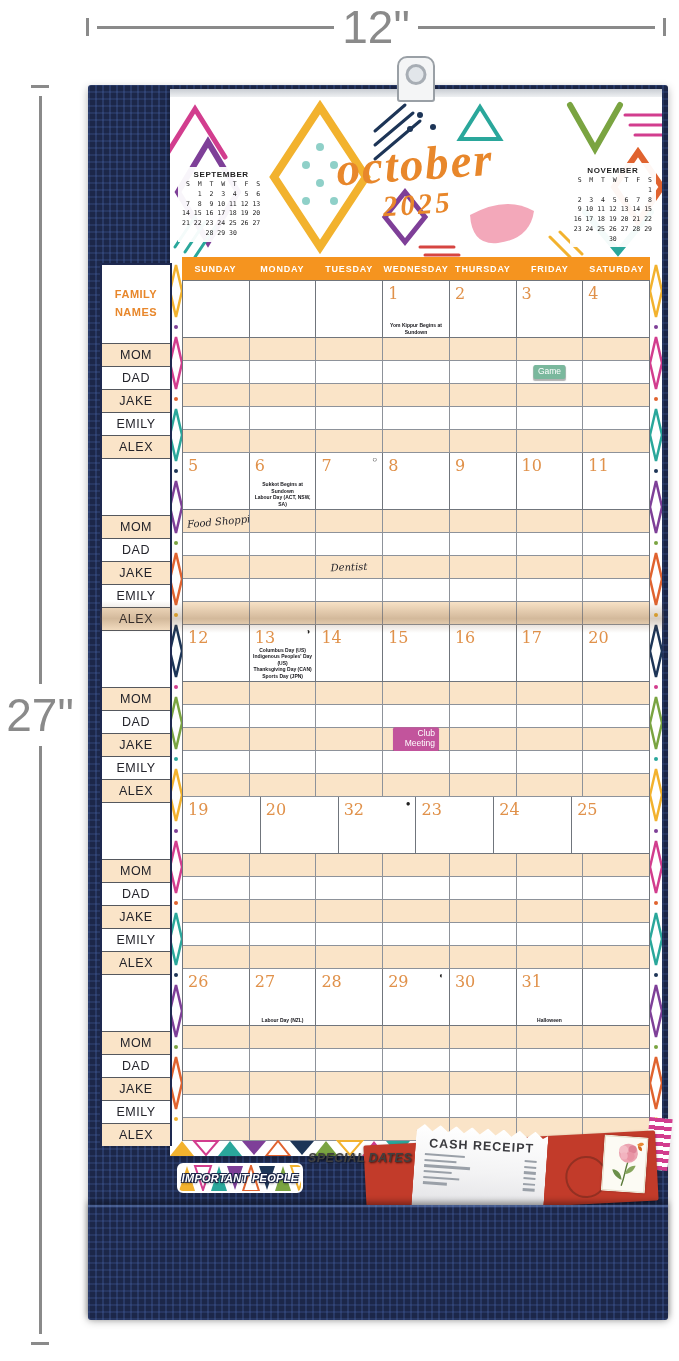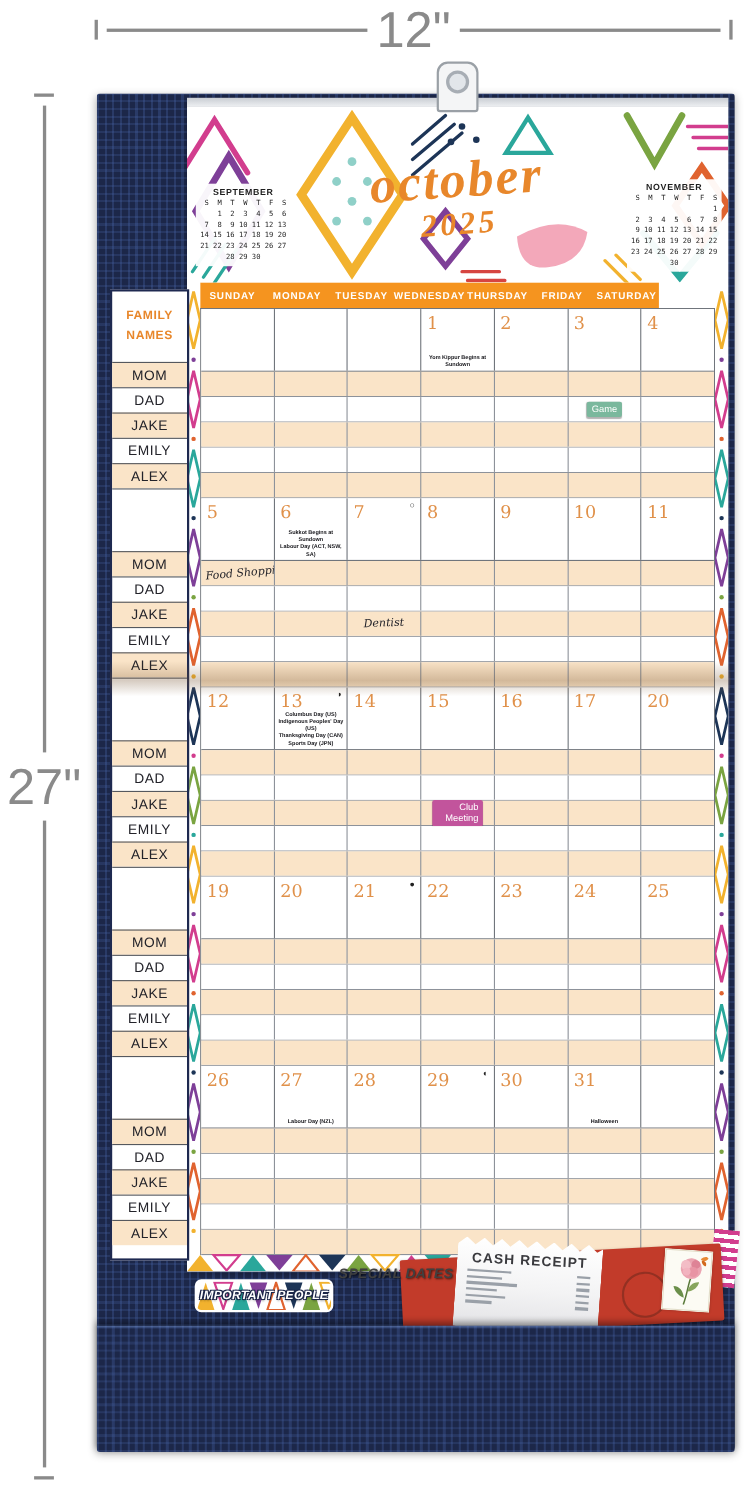--- a/index.html
+++ b/index.html
@@ -43,21 +43,21 @@
   .mini-title{font-size:8px;font-weight:bold;letter-spacing:.6px;color:#1e1e1e;margin-bottom:1px;}
   .mini-grid{font-family:"DejaVu Sans Mono",monospace;font-size:6.5px;line-height:1.5;white-space:pre;
              color:#1e1e1e;text-align:center;}
   .title-block{position:absolute;left:50%;top:44px;transform:translateX(-50%) rotate(-4deg);
                text-align:center;z-index:2;}
   .month-script{font-family:"Liberation Serif",serif;font-style:italic;font-weight:bold;font-size:47px;
                 line-height:1;color:#e8872b;letter-spacing:2px;}
   .year-script{font-family:"Liberation Serif",serif;font-style:italic;font-weight:bold;font-size:29px;
                line-height:1;color:#e8872b;letter-spacing:3px;margin-top:2px;}
 
-  .dow-band{position:absolute;top:168px;left:12px;width:417px;height:23px;background:#f5941f;display:flex;}
+  .dow-band{position:absolute;top:168px;left:12px;width:468px;height:23px;background:#f5941f;display:flex;}
   .dow{flex:1;display:flex;align-items:center;justify-content:center;color:#fff;font-size:9px;
        font-weight:bold;letter-spacing:.8px;text-transform:uppercase;}
 
   .edge-strip{position:absolute;top:168px;height:883px;width:12px;overflow:hidden;background:#fff;}
   .edge-strip.l{left:0;}  .edge-strip.r{right:0;}
   .edge-strip svg{width:100%;height:100%;}
 
   .grid{position:absolute;top:191px;left:12px;width:468px;border-left:1px solid #70757c;
         border-right:1px solid #70757c;border-top:1px solid #70757c;box-sizing:border-box;}
   .date-row{display:flex;height:57px;border-bottom:1px solid #70757c;box-sizing:border-box;background:#fff;}
@@ -78,21 +78,21 @@
         color:#23232a;white-space:nowrap;}
   .hand.left{left:4px;transform:translateY(-50%) rotate(-5deg);}
   .hand.center{left:50%;transform:translate(-50%,-50%) rotate(-2deg);}
 
   .page-bottom{position:absolute;bottom:0;left:0;width:492px;height:16px;overflow:hidden;}
   .page-bottom svg{width:100%;height:100%;}
 
   
   .names-col{position:absolute;left:100px;top:263px;width:72px;height:883px;background:#fff;z-index:3;
              border:2px solid #1e2950;box-sizing:border-box;}
-  .names-header{height:64px;display:flex;align-items:center;justify-content:center;text-align:center;
+  .names-header{height:78px;display:flex;align-items:center;justify-content:center;text-align:center;
                 color:#e8872b;font-weight:bold;font-size:11px;line-height:1.6;letter-spacing:.5px;
                 text-transform:uppercase;padding:16px 8px;box-sizing:border-box;}
   .name-cell{height:23px;display:flex;align-items:center;justify-content:center;font-size:12.5px;
              letter-spacing:.5px;color:#23232a;border-top:1px solid #55585e;box-sizing:border-box;}
   .name-cell.peach{background:#fae4c8;}
   .name-gap{height:57px;border-top:1px solid #55585e;box-sizing:border-box;background:#fff;}
 
   .curl-shadow{position:absolute;left:100px;top:601px;width:564px;height:32px;z-index:4;pointer-events:none;
         background:linear-gradient(180deg,rgba(120,85,50,0) 0%,rgba(120,85,50,.30) 55%,rgba(120,85,50,0) 100%);}
 
@@ -498,25 +498,22 @@
           <div class="cell"></div>
         </div>
         <div class="date-row">
           <div class="date-cell">
             <span class="dnum">19</span>
           </div>
           <div class="date-cell">
             <span class="dnum">20</span>
           </div>
           <div class="date-cell">
-            <span class="dnum">21</span>
+            <span class="dnum">32</span>
             <span class="moon">●</span>
-          </div>
-          <div class="date-cell">
-            <span class="dnum">22</span>
           </div>
           <div class="date-cell">
             <span class="dnum">23</span>
           </div>
           <div class="date-cell">
             <span class="dnum">24</span>
           </div>
           <div class="date-cell">
             <span class="dnum">25</span>
           </div>

